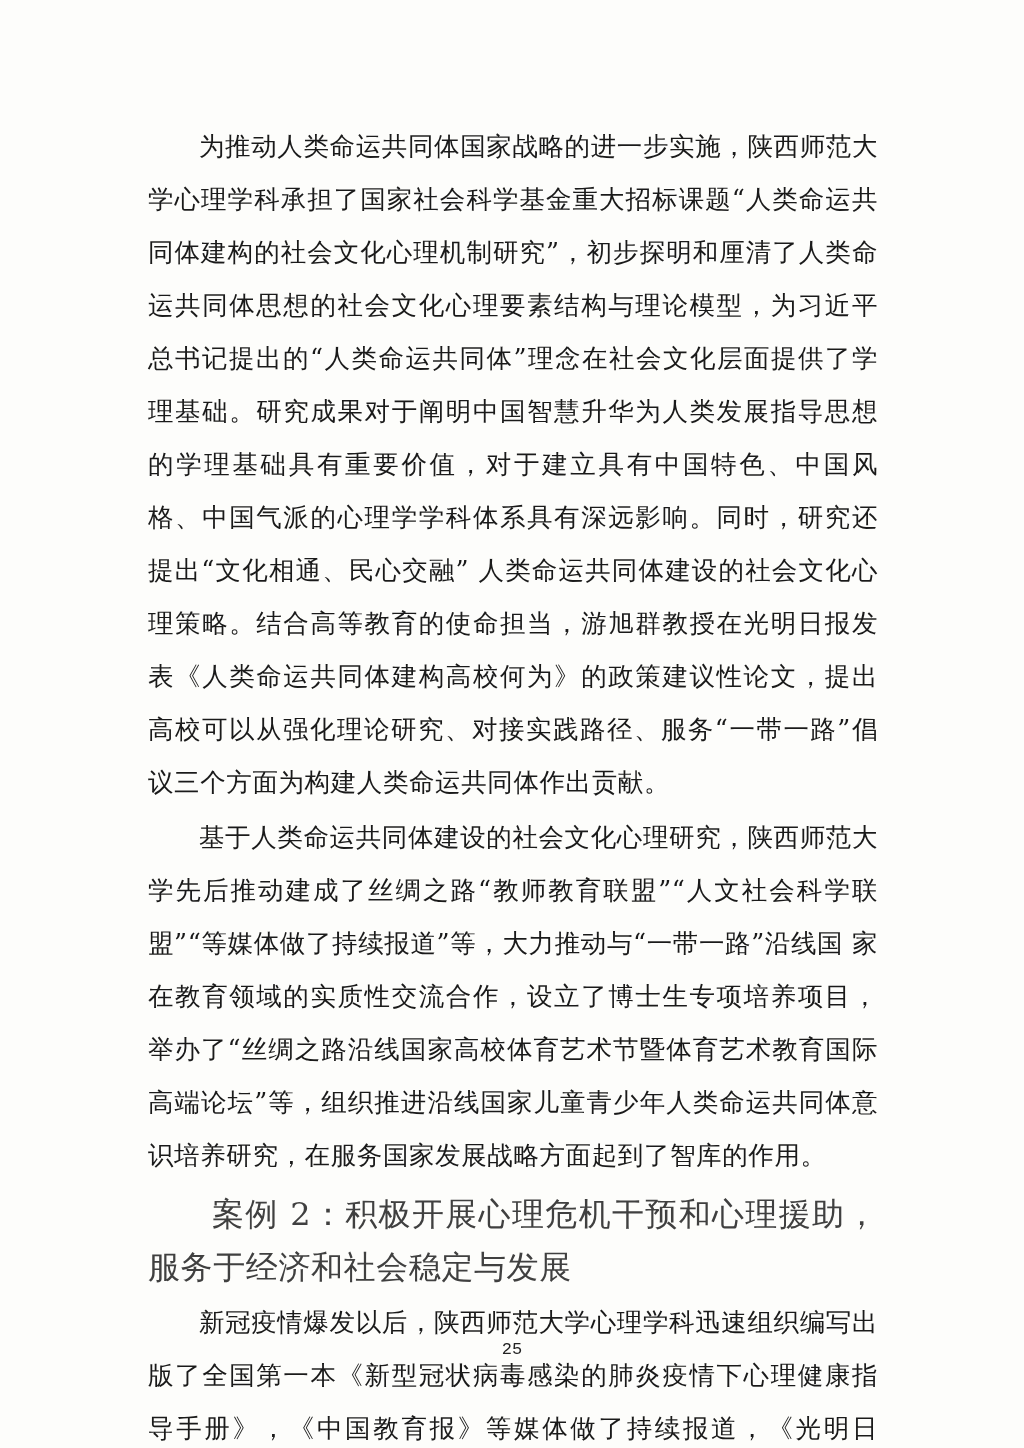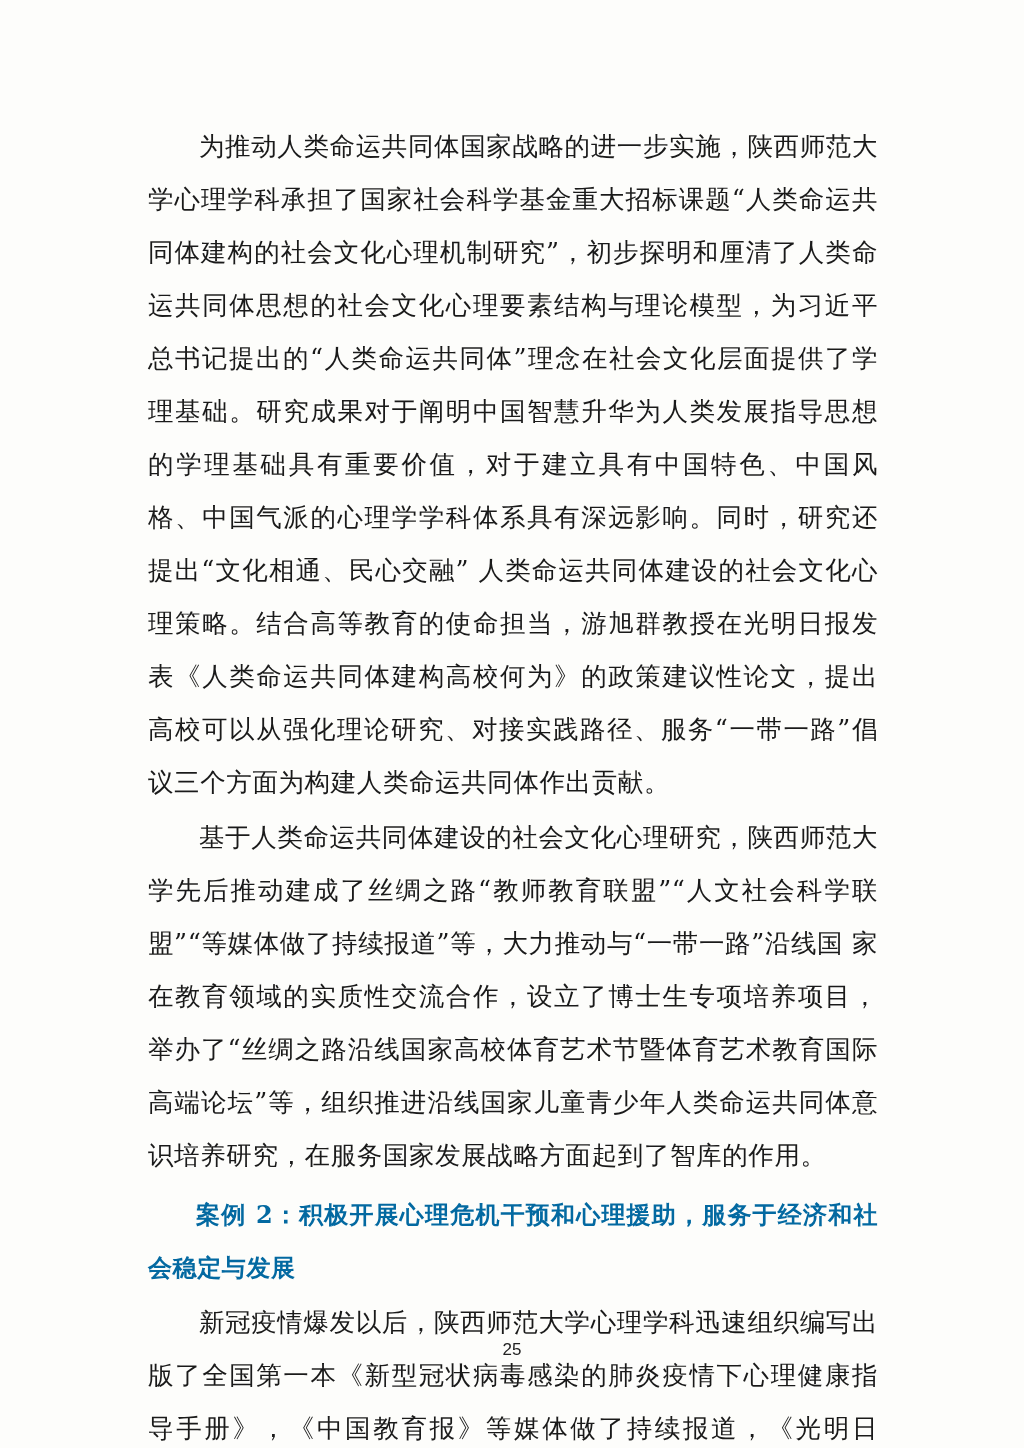--- a/index.html
+++ b/index.html
@@ -34,37 +34,37 @@
     font-size: 25.5px;
     line-height: 53px;
     text-align: justify;
     text-justify: inter-ideograph;
     text-indent: 2em;
     letter-spacing: 0.6px;
     color: #1a1a1a;
   }
   p.heading {
     margin: 6px 0 2px 0;
-    font-size: 24px;
+    font-size: 32px;
     line-height: 53px;
     text-align: justify;
     text-justify: inter-ideograph;
     text-indent: 2em;
-    font-weight: bold;
+    font-weight: normal;
     letter-spacing: 0.6px;
-    color: #0369a1;
+    color: #404040;
   }
   .page-number {
     position: absolute;
     left: 0;
     right: 0;
     top: 1340px;
     text-align: center;
     font-size: 17px;
-    font-family: Liberation Sans, sans-serif;
+    font-family: Liberation Mono, monospace;
     color: #222222;
   }
 </style>
 </head>
 <body>
 
 <div class="page">
   <div class="content">
     <p class="para">为推动人类命运共同体国家战略的进一步实施，陕西师范大学心理学科承担了国家社会科学基金重大招标课题“人类命运共同体建构的社会文化心理机制研究”，初步探明和厘清了人类命运共同体思想的社会文化心理要素结构与理论模型，为习近平总书记提出的“人类命运共同体”理念在社会文化层面提供了学理基础。研究成果对于阐明中国智慧升华为人类发展指导思想的学理基础具有重要价值，对于建立具有中国特色、中国风格、中国气派的心理学学科体系具有深远影响。同时，研究还提出“文化相通、民心交融” 人类命运共同体建设的社会文化心理策略。结合高等教育的使命担当，游旭群教授在光明日报发表《人类命运共同体建构高校何为》的政策建议性论文，提出高校可以从强化理论研究、对接实践路径、服务“一带一路”倡议三个方面为构建人类命运共同体作出贡献。</p>
     <p class="para">基于人类命运共同体建设的社会文化心理研究，陕西师范大学先后推动建成了丝绸之路“教师教育联盟”“人文社会科学联盟”“等媒体做了持续报道”等，大力推动与“一带一路”沿线国 家在教育领域的实质性交流合作，设立了博士生专项培养项目，举办了“丝绸之路沿线国家高校体育艺术节暨体育艺术教育国际高端论坛”等，组织推进沿线国家儿童青少年人类命运共同体意识培养研究，在服务国家发展战略方面起到了智库的作用。</p>

